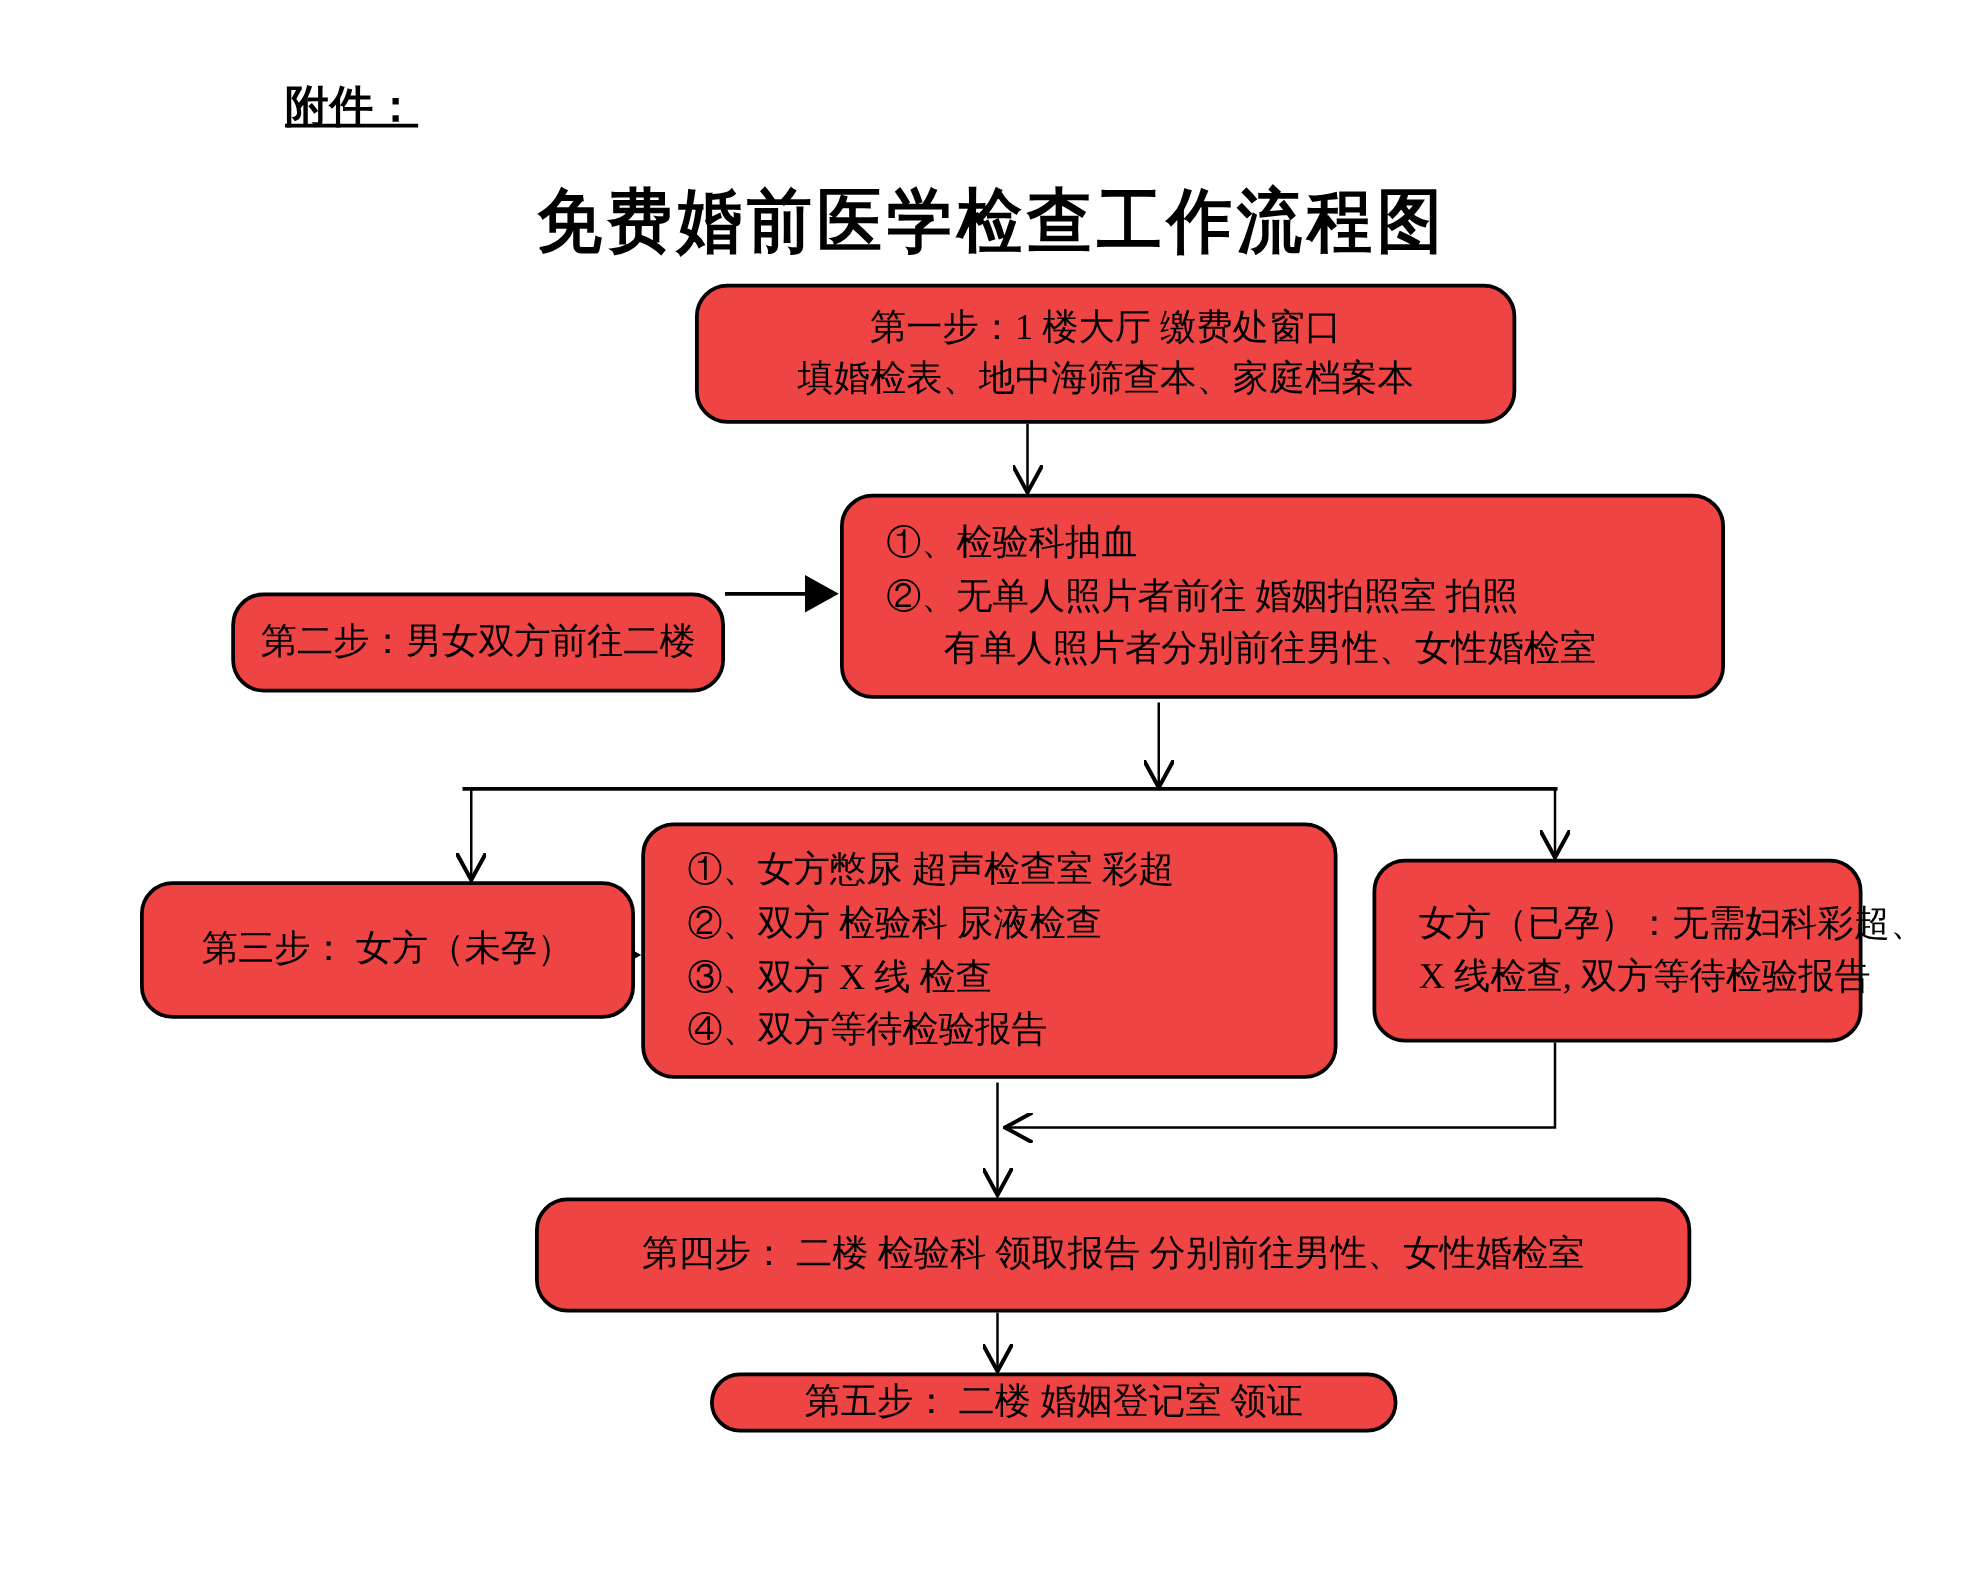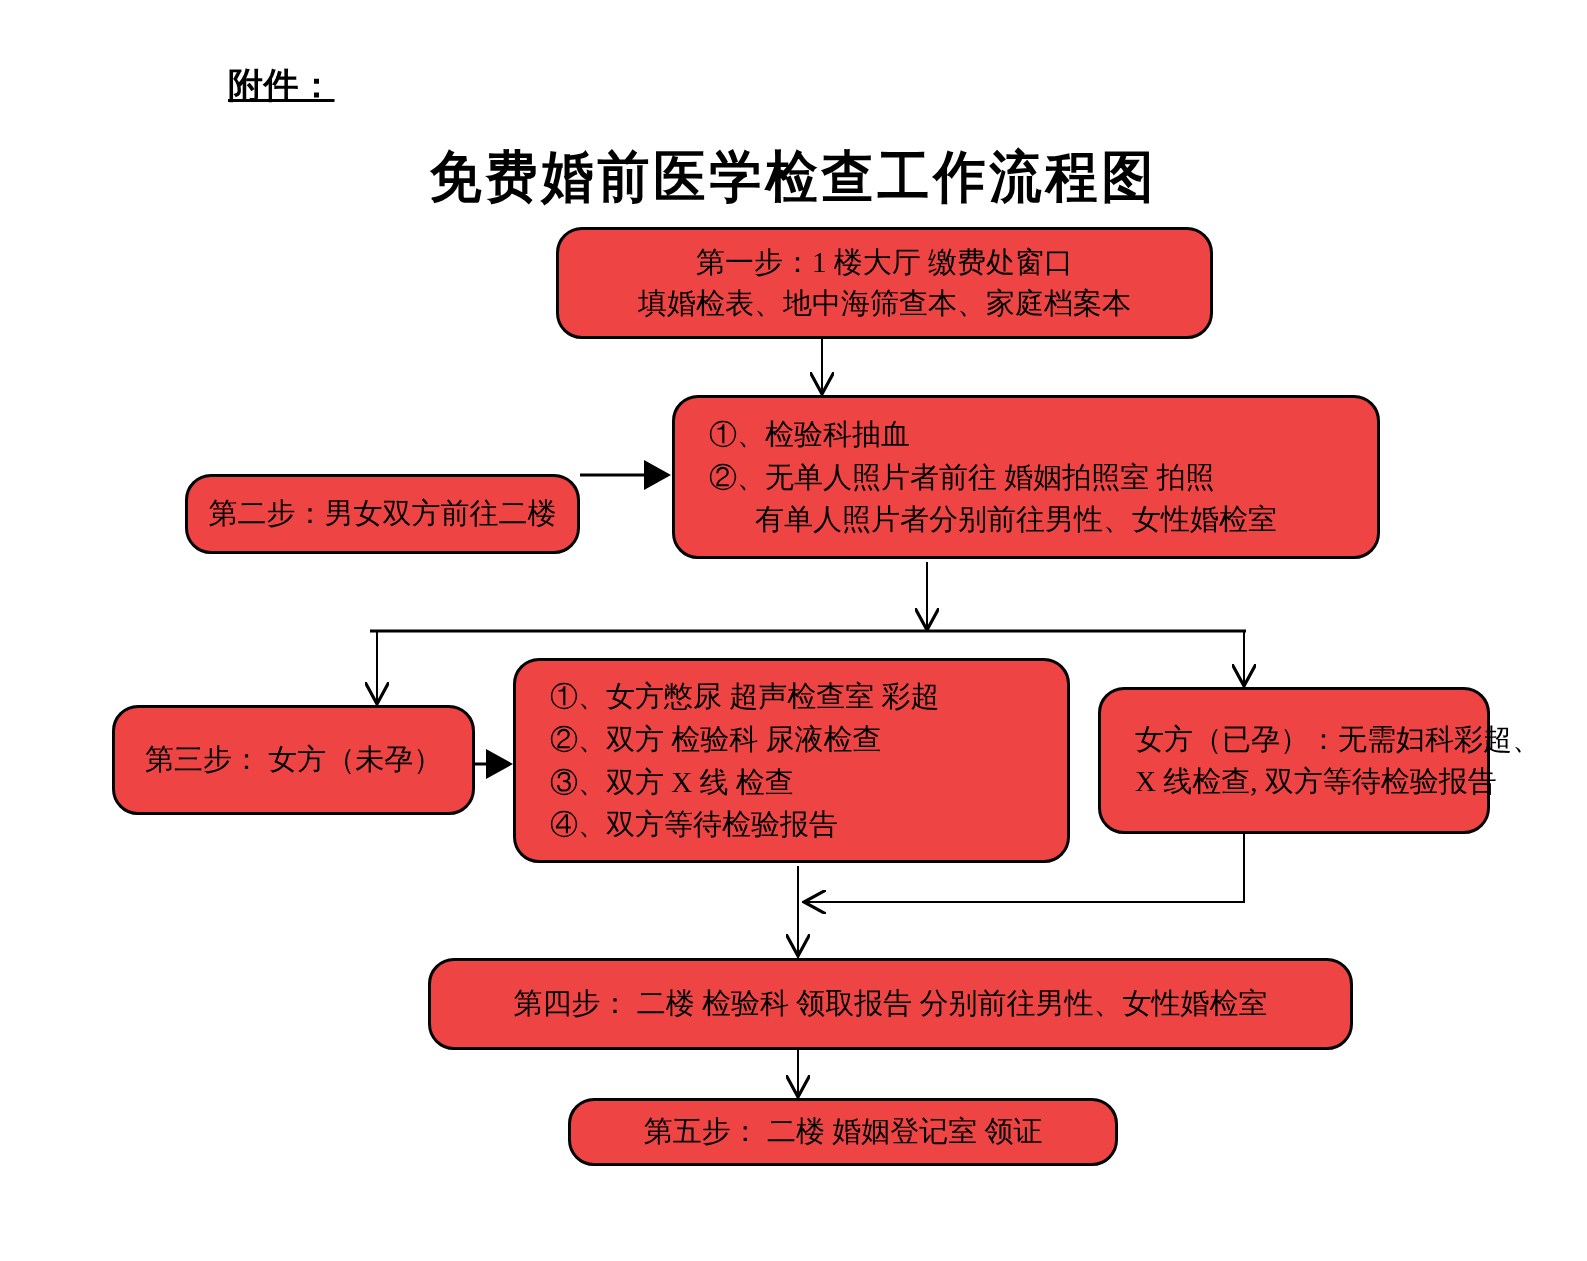--- a/index.html
+++ b/index.html
@@ -77,25 +77,25 @@
     min-width: 34px;
     font-size: 28px;
   }
   .row .txt { display: inline-block; }
   .row.sub  { padding-left: 46px; }
 
   
   #node-step1 { left: 556px;  top: 227px;  width: 657px; height: 112px; }
   #node-step2 { left: 185px;  top: 446px;  width: 395px; height: 80px; margin-top: 28px;  }
   #node-lab   { left: 672px;  top: 395px;  width: 708px; height: 164px; }
-  #node-step3 { left: 112px;  top: 705px;  width: 363px; height: 110px; }
+  #node-step3 { left: 112px;  top: 705px;  width: 396px; height: 110px; }
   #node-unpreg{ left: 513px;  top: 658px;  width: 557px; height: 205px; }
   #node-preg  { left: 1098px; top: 687px;  width: 392px; height: 147px; }
   #node-step4 { left: 428px;  top: 958px;  width: 925px; height: 92px;  }
-  #node-step5 { left: 568px;  top: 1098px; width: 550px; height: 68px;  }
+  #node-step5 { left: 568px;  top: 1098px; width: 550px; height: 48px;  }
   
   .svg-layer {
     position: absolute;
     left: 0; top: 0;
     width: 1587px;
     height: 1261px;
     z-index: 2;
     pointer-events: none;
   }
 </style>

